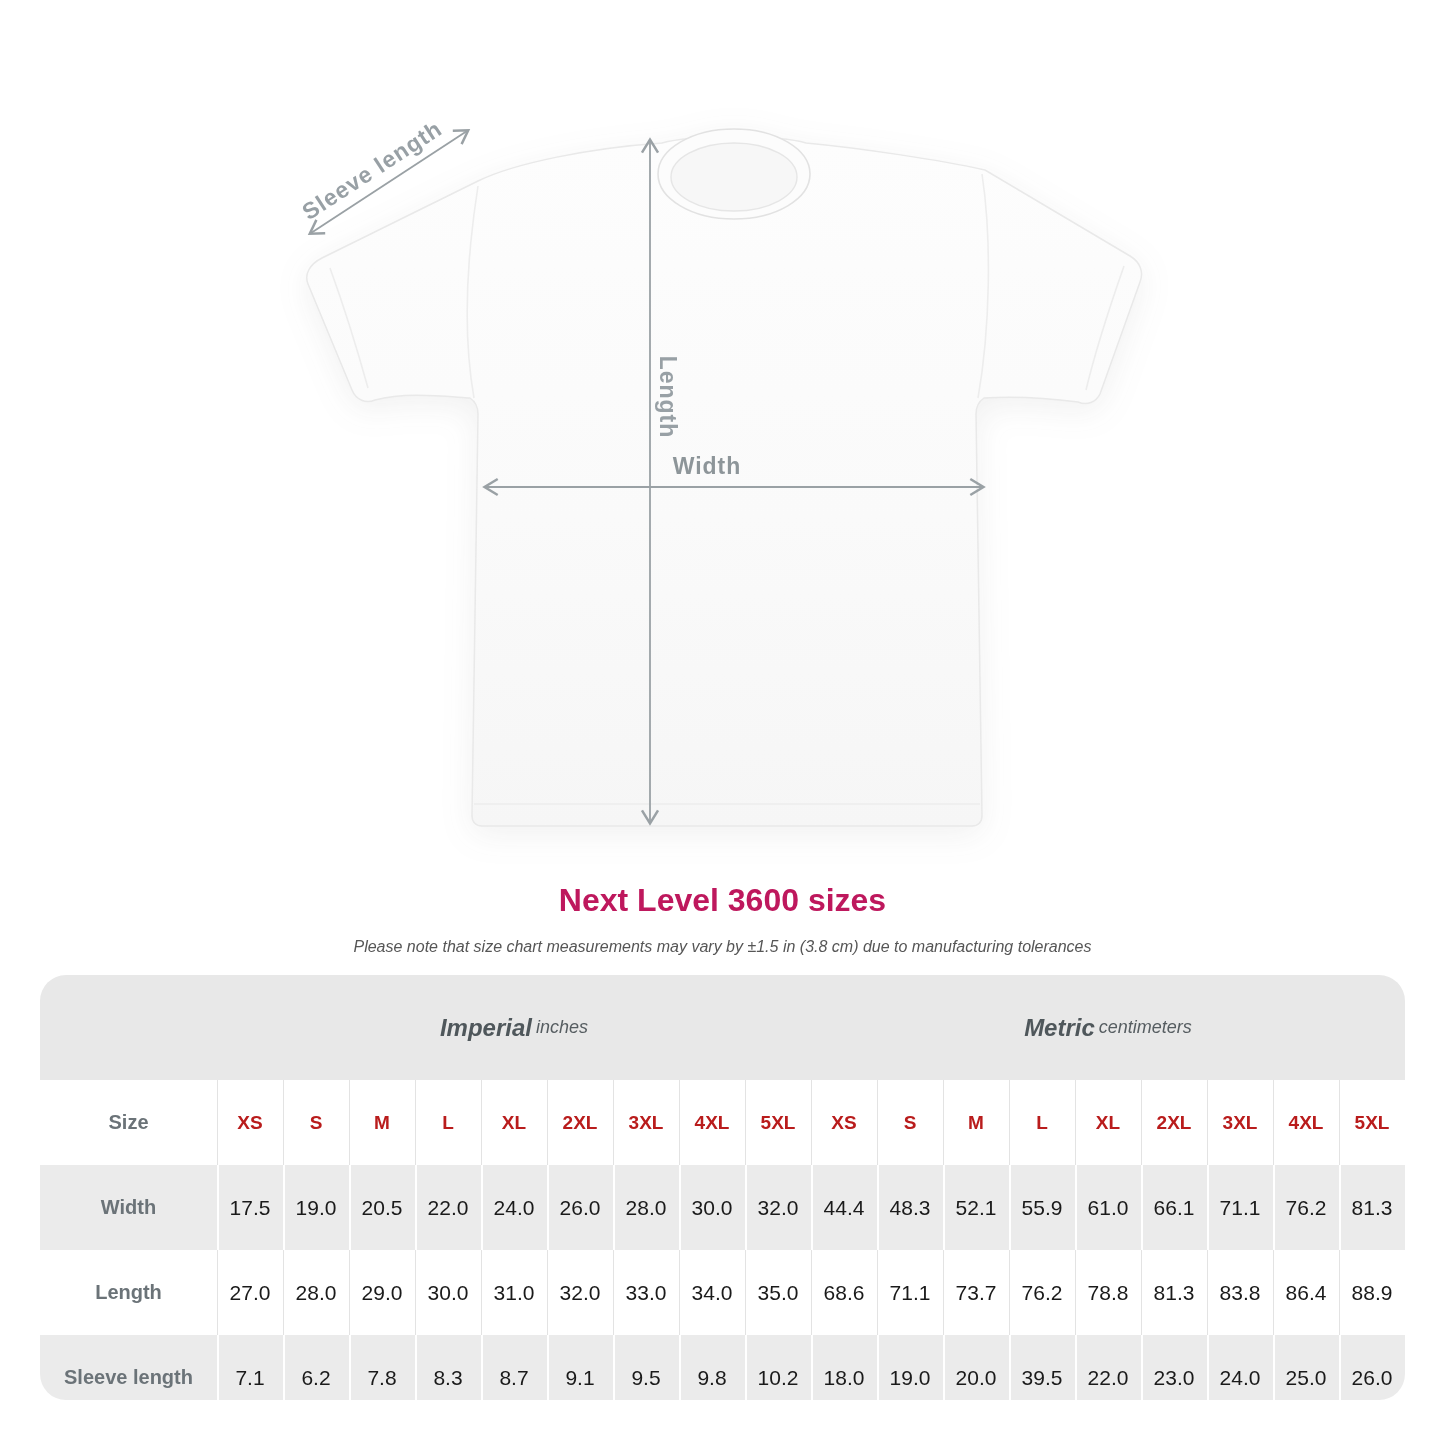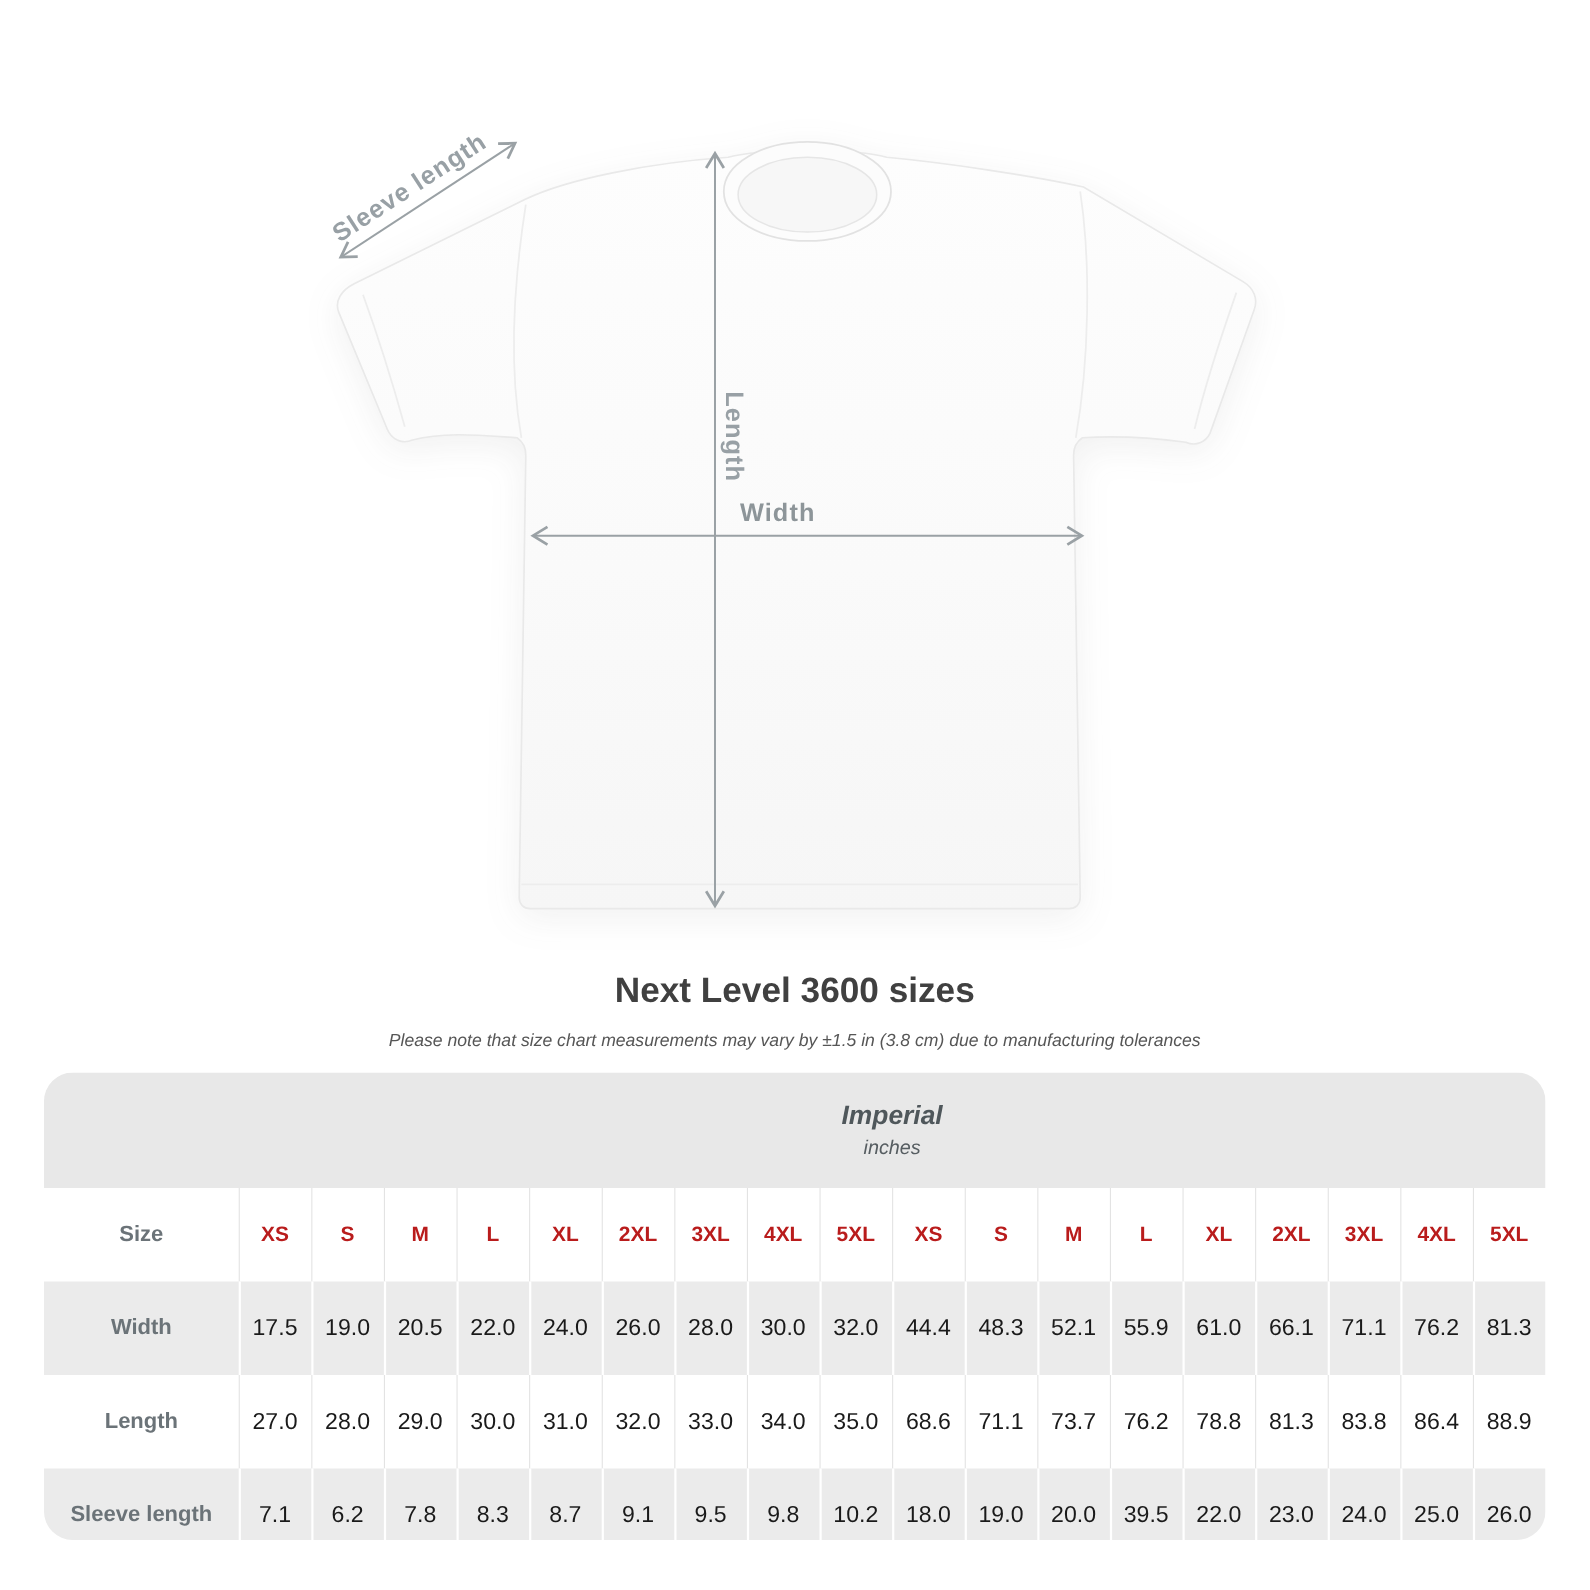--- a/index.html
+++ b/index.html
@@ -13,37 +13,37 @@
   
   .figure-svg{position:absolute;left:0;top:0;}
   .tee-body{fill:url(#teeGrad);stroke:#e9e9e9;stroke-width:1.5;}
   .tee-seam{fill:none;stroke:#ededed;stroke-width:1.6;}
   .dim-line{stroke:#9aa1a5;stroke-width:1.8;fill:none;}
   .dim-label{fill:#98a0a5;font-weight:bold;font-size:23px;letter-spacing:1px;}
   .dim-label-width{fill:#8d9599;}
   
   .chart-title{
     position:absolute;left:0;top:882px;width:100%;
-    text-align:center;font-size:32px;font-weight:bold;color:#404040;
+    text-align:center;font-size:32px;font-weight:bold;color:#be185d;
   }
   .chart-subtitle{
     position:absolute;left:0;top:938px;width:100%;
     text-align:center;font-style:italic;font-size:16px;color:#565656;
   }
   
   .size-table{
     position:absolute;left:40px;top:975px;
     width:1365px;height:425px;
     border-radius:26px;overflow:hidden;background:#ffffff;
   }
   .units-band{
     height:105px;background:#e8e8e8;display:flex;align-items:center;
   }
   .units-spacer{width:177px;flex:none;height:100%;}
-  .unit-group{flex:1;display:flex;flex-direction:column;align-items:center;justify-content:center;gap:4px;}
+  .unit-group{flex:1;display:flex;flex-direction:row;align-items:center;justify-content:center;gap:4px;}
   .unit-name{font-size:24px;font-weight:bold;font-style:italic;color:#4f575b;}
   .unit-sub{font-size:18px;font-style:italic;color:#565d61;}
   .trow{
     display:grid;
     grid-template-columns:177px repeat(18, 1fr);
     height:85px;
   }
   .row-white{background:#ffffff;}
   .row-gray{background:#ebebeb;}
   .cell{
@@ -125,20 +125,24 @@
   <div class="chart-subtitle">Please note that size chart measurements may vary by ±1.5 in (3.8 cm) due to manufacturing tolerances</div>
 
   <div class="size-table">
 
     <div class="units-band">
       <div class="units-spacer"></div>
       <div class="unit-group">
         <div class="unit-name">Imperial</div>
         <div class="unit-sub">inches</div>
       </div>
+      <div class="unit-group">
+        <div class="unit-name">Metric</div>
+        <div class="unit-sub">centimeters</div>
+      </div>
     </div>
 
     <div class="trow row-white">
         <div class="cell label-cell">Size</div>
         <div class="cell head-cell sep">XS</div>
         <div class="cell head-cell sep">S</div>
         <div class="cell head-cell sep">M</div>
         <div class="cell head-cell sep">L</div>
         <div class="cell head-cell sep">XL</div>
         <div class="cell head-cell sep">2XL</div>

